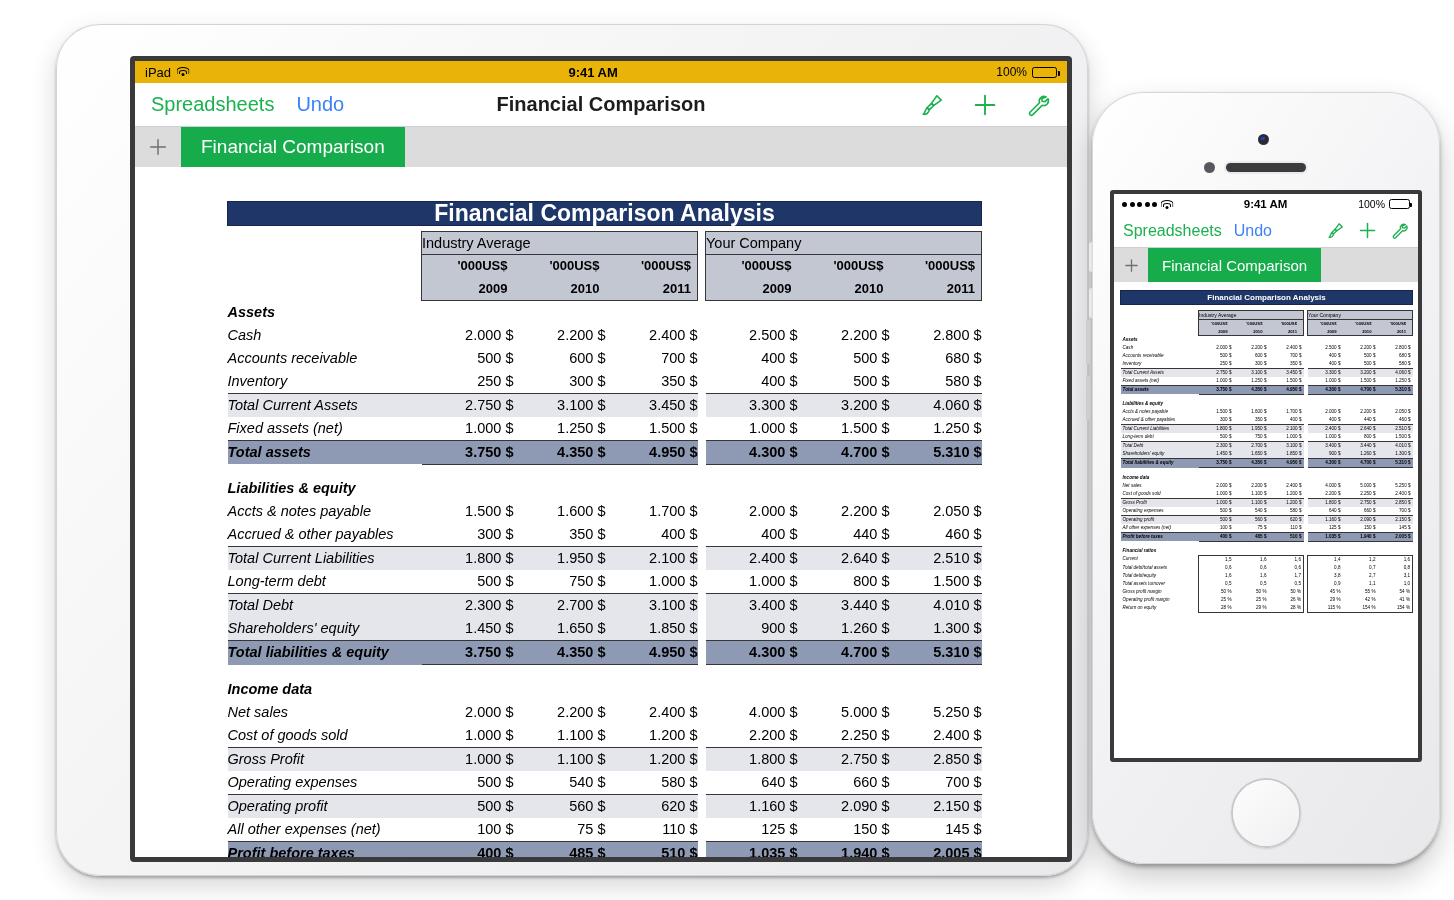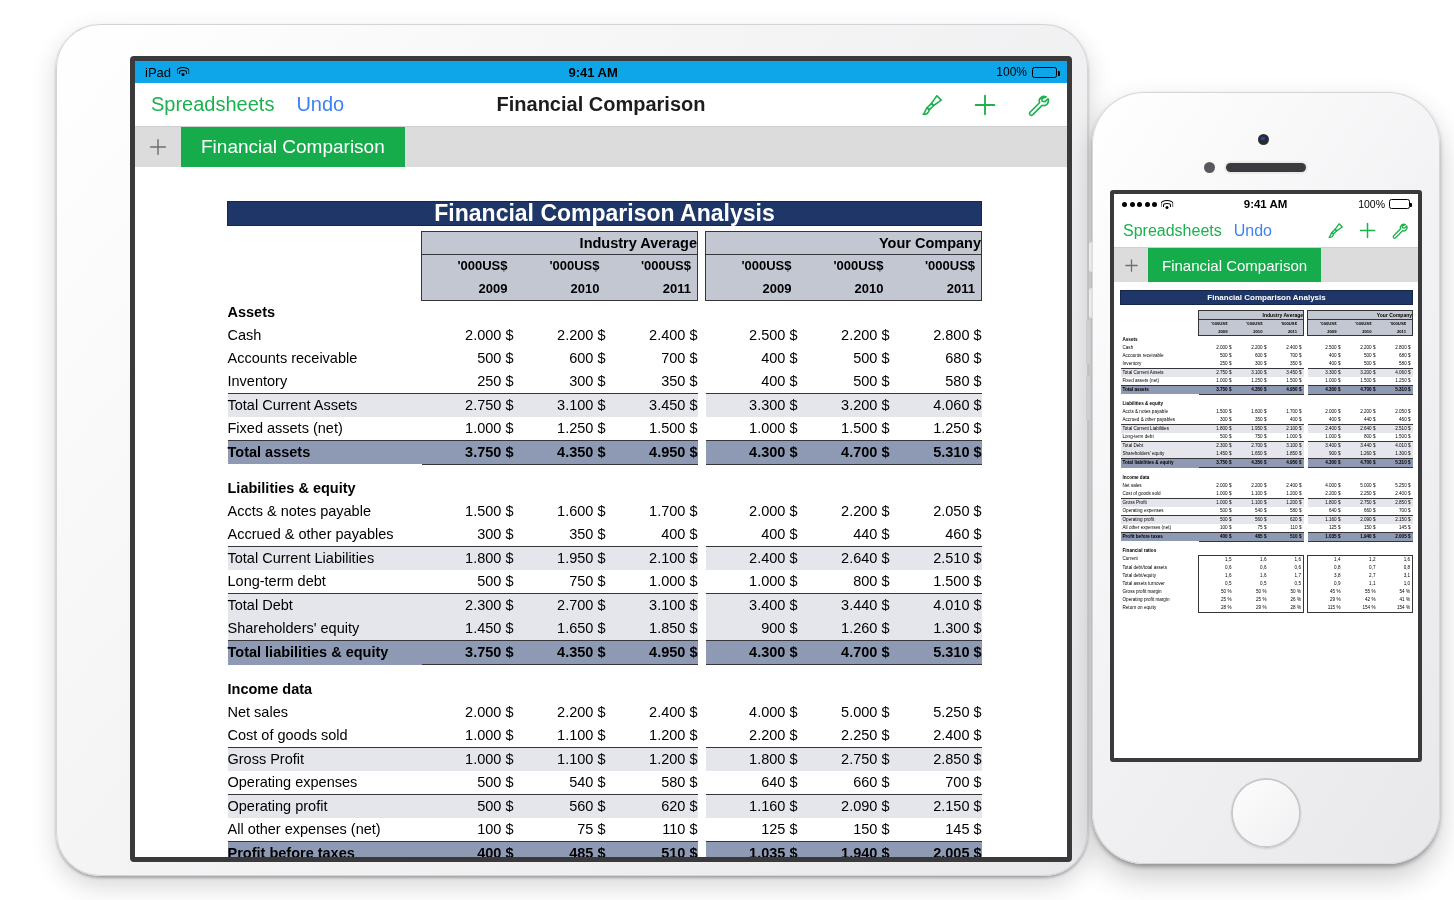--- a/index.html
+++ b/index.html
@@ -41,21 +41,21 @@
     width: 942px; height: 806px;
     background: #ffffff;
     border: 5px solid #3a3a3c;
     border-radius: 4px;
     overflow: hidden;
   }
 
   
   .ipad-status {
     height: 22px; display: flex; align-items: center;
-    padding: 0 10px; font-size: 13px; color: #000; background: #0ea5e9; justify-content: flex-end;
+    padding: 0 10px; font-size: 13px; color: #000; background: #eab308; justify-content: flex-end;
   }
   .ipad-status .left { display:flex; align-items:center; gap:5px; }
   .ipad-status .center { flex:1; text-align:center; font-weight:600; font-size:13px; }
   .ipad-status .right { display:flex; align-items:center; gap:5px; font-size:12px; }
 
   .wifi-glyph { display:inline-block; width:14px; height:11px; position:relative; }
   .wifi-glyph i {
     position:absolute; left:50%; transform:translateX(-50%);
     border:1.6px solid #000; border-bottom:none; border-radius:50% 50% 0 0;
   }
@@ -101,33 +101,33 @@
   .sheet-wrap { width: 748px; margin: 0 auto; }
 
   table.fin { border-collapse: collapse; width: 100%; table-layout: fixed;
               font-size: 14.5px; color:#000; }
   table.fin td { padding: 0; height: 23px; line-height: 23px; vertical-align: middle; }
 
   .col-label { width: 194px; }
   .col-num   { width: 92px; }
   .col-gap   { width: 8px; }
 
-  td.lbl { padding-left: 5px; text-align:left; white-space:nowrap; }
+  td.lbl { padding-left: 5px; text-align:left; white-space:nowrap;font-style:italic; }
   td.num { text-align: right; padding-right: 6px; white-space:nowrap; }
   td.gap { background:#fff !important; border:none !important; }
 
   .title-row td {
     background:#1f3668; color:#fff; font-size:23px; font-weight:bold;
     text-align:center; height:38px; line-height:38px;
     border:1px solid #16264a;
   }
 
   .grp-head td.grp {
     background:#c3c7d2; border:1.5px solid #35353a;
-    text-align:right; font-weight:bold; font-size:14.5px; height:22px; line-height:22px;
+    text-align:left; font-weight:normal; font-size:14.5px; height:22px; line-height:22px;
   }
   .unit-row td.unit {
     background:#c3c7d2; text-align:right; padding-right:6px;
     font-weight:bold; font-size:13px; height:20px; line-height:20px;
   }
   .unit-row td.unit.first { border-left:1.5px solid #35353a; }
   .unit-row td.unit.last  { border-right:1.5px solid #35353a; }
   .year-row td.unit { height:22px; line-height:22px; border-bottom:1.5px solid #35353a; }
 
   tr.section td.lbl { font-weight:bold; }

